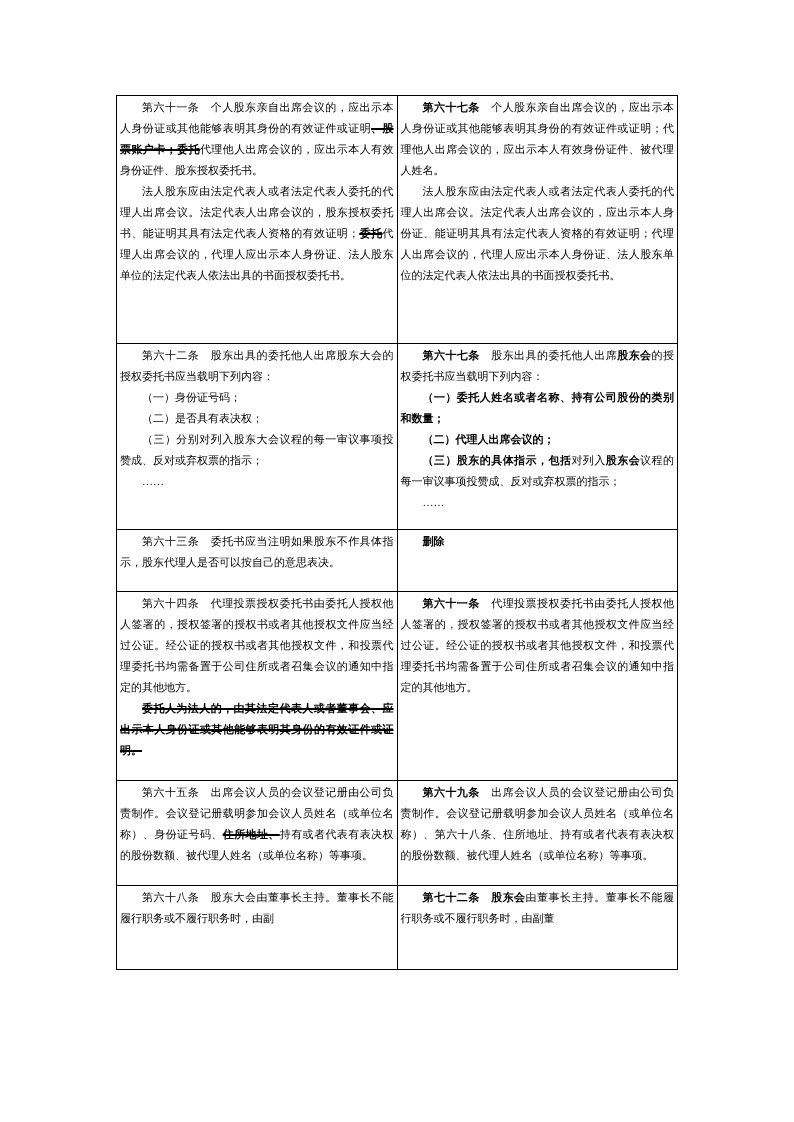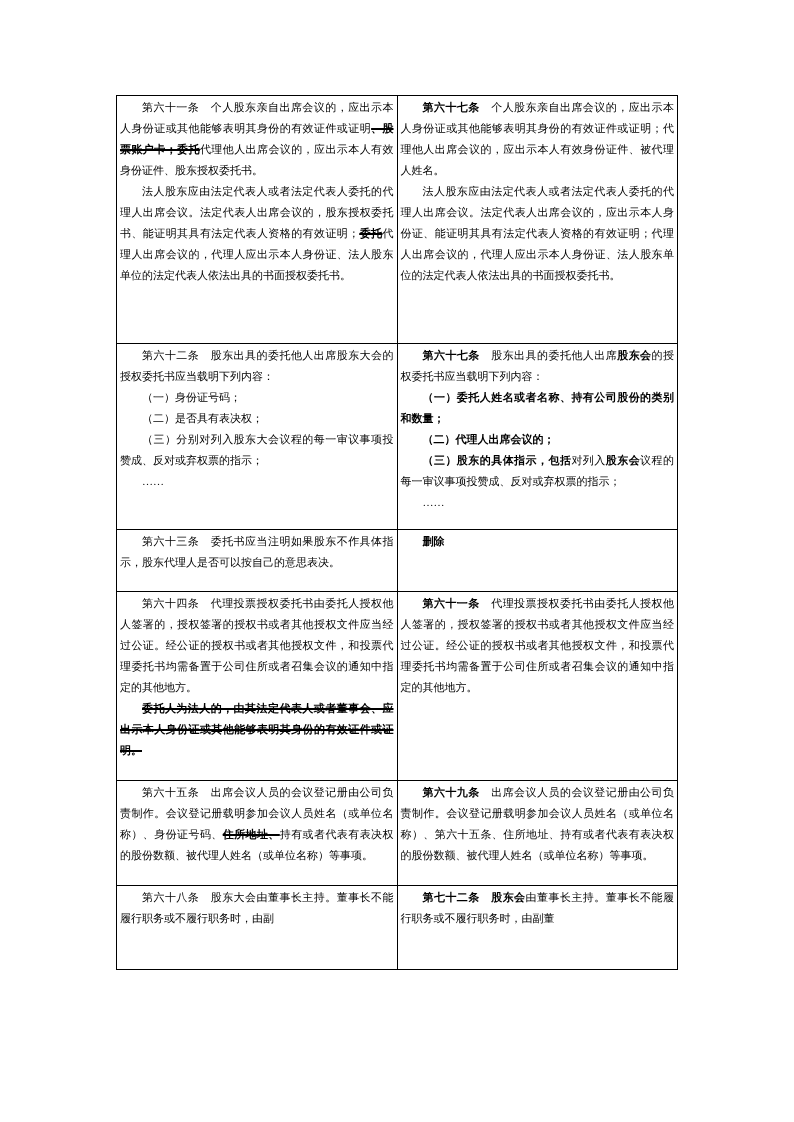--- a/index.html
+++ b/index.html
@@ -88,21 +88,21 @@
         </td>
         <td>
           <p><span class="b">第六十一条</span><span>　代理投票授权委托书由委托人授权他人签署的，授权签署的授权书或者其他授权文件应当经过公证。经公证的授权书或者其他授权文件，和投票代理委托书均需备置于公司住所或者召集会议的通知中指定的其他地方。</span></p>
         </td>
       </tr>
       <tr>
         <td>
           <p><span>第六十五条　出席会议人员的会议登记册由公司负责制作。会议登记册载明参加会议人员姓名（或单位名称）、身份证号码、</span><span class="b s">住所地址、</span><span>持有或者代表有表决权的股份数额、被代理人姓名（或单位名称）等事项。</span></p>
         </td>
         <td>
-          <p><span class="b">第六十九条</span><span>　出席会议人员的会议登记册由公司负责制作。会议登记册载明参加会议人员姓名（或单位名称）、第六十五条、住所地址、持有或者代表有表决权的股份数额、被代理人姓名（或单位名称）等事项。</span></p>
+          <p><span class="b">第六十九条</span><span>　出席会议人员的会议登记册由公司负责制作。会议登记册载明参加会议人员姓名（或单位名称）、第六十八条、住所地址、持有或者代表有表决权的股份数额、被代理人姓名（或单位名称）等事项。</span></p>
         </td>
       </tr>
       <tr>
         <td>
           <p><span>第六十八条　股东大会由董事长主持。董事长不能履行职务或不履行职务时，由副</span></p>
         </td>
         <td>
           <p><span class="b">第七十二条　股东会</span><span>由董事长主持。董事长不能履行职务或不履行职务时，由副董</span></p>
         </td>
       </tr>

